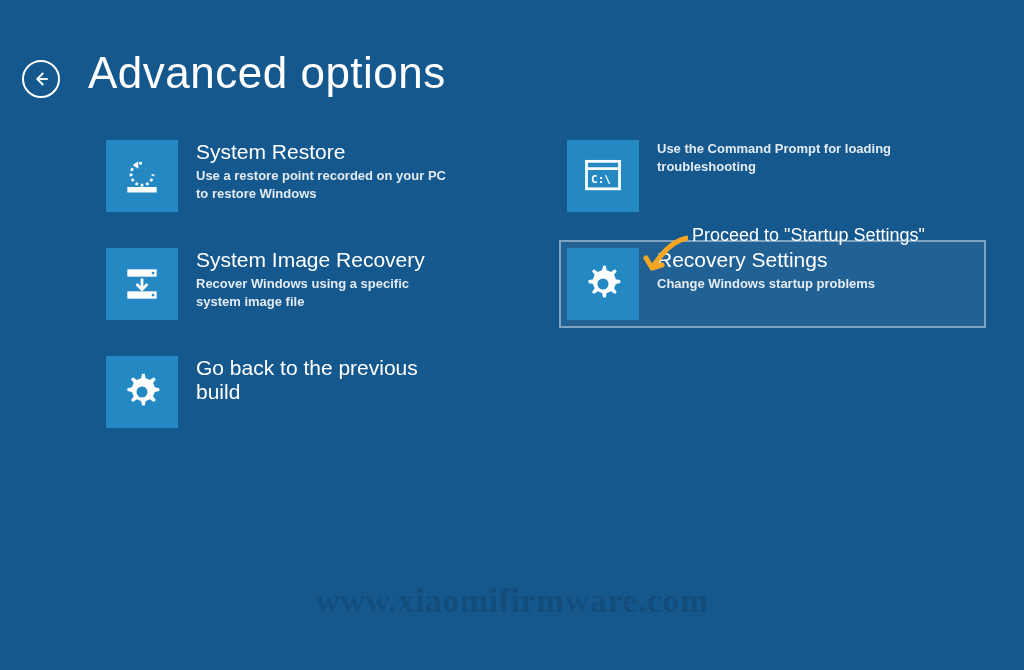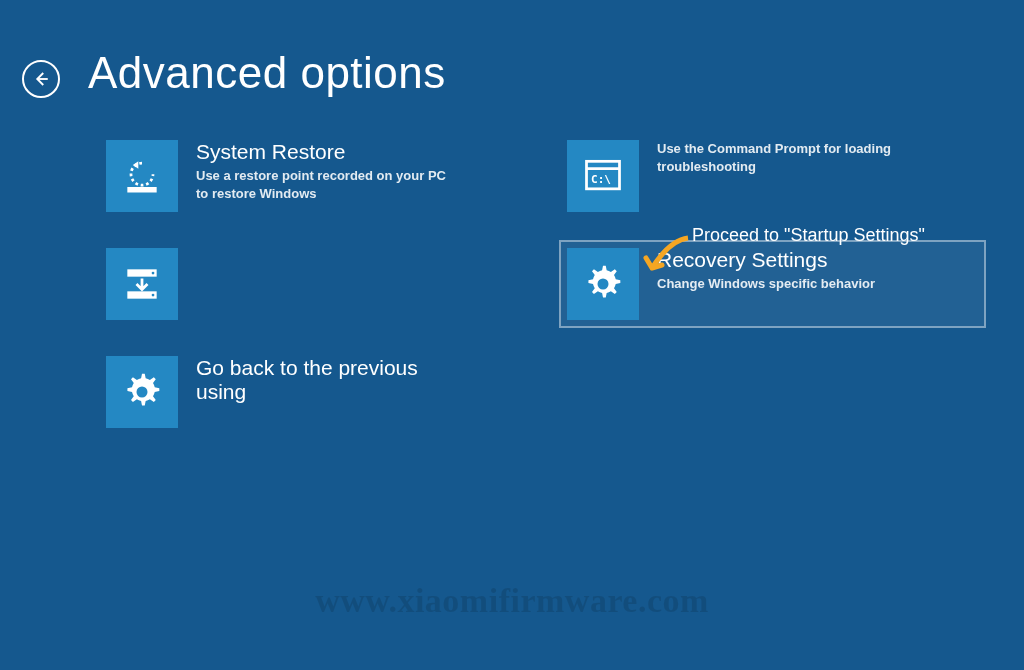--- a/index.html
+++ b/index.html
@@ -151,45 +151,49 @@
   <div class="tile">
     <div class="tile-icon">
       <svg viewBox="0 0 48 48">
         <rect x="8" y="8" width="32" height="8" fill="#fff"></rect>
         <rect x="8" y="32" width="32" height="8" fill="#fff"></rect>
         <path d="M24 18 v10 M18 24 l6 6 l6 -6" stroke="#fff" stroke-width="3" fill="none"></path>
         <circle cx="36" cy="12" r="1.5" fill="#2488c3"></circle>
         <circle cx="36" cy="36" r="1.5" fill="#2488c3"></circle>
       </svg>
     </div>
+    <div class="tile-text">
+      <div class="tile-title">System Image Recovery</div>
+      <div class="tile-desc">Recover Windows using a specific system image file</div>
+    </div>
   </div>
 
   <div class="tile highlight">
     <div class="tile-icon">
       <svg viewBox="0 0 48 48">
         <path d="M24 4 l3 0 l1 5 a16 16 0 0 1 4.6 1.9 l4.3 -3 l2.1 2.1 l-3 4.3 a16 16 0 0 1 1.9 4.6 l5 1 l0 3 l-5 1 a16 16 0 0 1 -1.9 4.6 l3 4.3 l-2.1 2.1 l-4.3 -3 a16 16 0 0 1 -4.6 1.9 l-1 5 l-3 0 l-1 -5 a16 16 0 0 1 -4.6 -1.9 l-4.3 3 l-2.1 -2.1 l3 -4.3 a16 16 0 0 1 -1.9 -4.6 l-5 -1 l0 -3 l5 -1 a16 16 0 0 1 1.9 -4.6 l-3 -4.3 l2.1 -2.1 l4.3 3 a16 16 0 0 1 4.6 -1.9 z" fill="#fff"></path>
         <circle cx="24" cy="24" r="6" fill="#2488c3"></circle>
       </svg>
     </div>
     <div class="tile-text">
       <div class="tile-title">Recovery Settings</div>
-      <div class="tile-desc">Change Windows specific behavior</div>
+      <div class="tile-desc">Change Windows startup problems</div>
     </div>
   </div>
 
 
   <div class="tile">
     <div class="tile-icon">
       <svg viewBox="0 0 48 48">
         <path d="M24 4 l3 0 l1 5 a16 16 0 0 1 4.6 1.9 l4.3 -3 l2.1 2.1 l-3 4.3 a16 16 0 0 1 1.9 4.6 l5 1 l0 3 l-5 1 a16 16 0 0 1 -1.9 4.6 l3 4.3 l-2.1 2.1 l-4.3 -3 a16 16 0 0 1 -4.6 1.9 l-1 5 l-3 0 l-1 -5 a16 16 0 0 1 -4.6 -1.9 l-4.3 3 l-2.1 -2.1 l3 -4.3 a16 16 0 0 1 -1.9 -4.6 l-5 -1 l0 -3 l5 -1 a16 16 0 0 1 1.9 -4.6 l-3 -4.3 l2.1 -2.1 l4.3 3 a16 16 0 0 1 4.6 -1.9 z" fill="#fff"></path>
         <circle cx="24" cy="24" r="6" fill="#2488c3"></circle>
       </svg>
     </div>
     <div class="tile-text">
-      <div class="tile-title">Go back to the previous using</div>
+      <div class="tile-title">Go back to the previous build</div>
       <div class="tile-desc"></div>
     </div>
   </div>
 
 </div>
 
 <svg class="arrow" viewBox="0 0 56 48">
   <path d="M50 6 Q 32 8 14 36" stroke="#f5a623" stroke-width="5" fill="none"></path>
   <path d="M14 36 L8 26 M14 36 L24 33" stroke="#f5a623" stroke-width="5" fill="none" stroke-linecap="round"></path>
 </svg>

